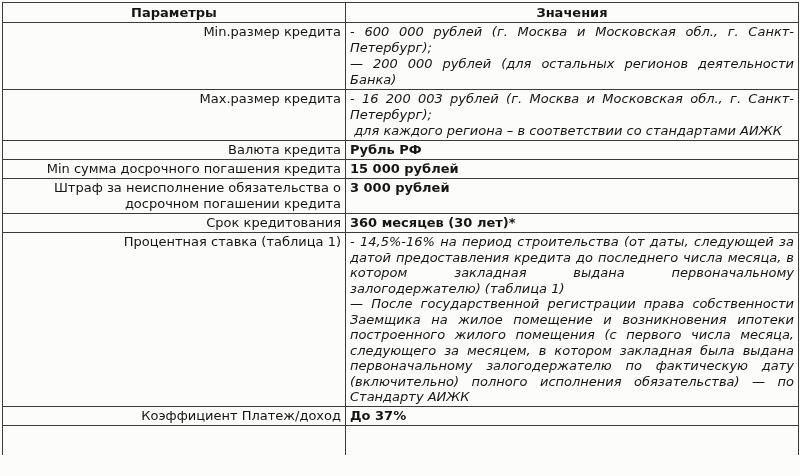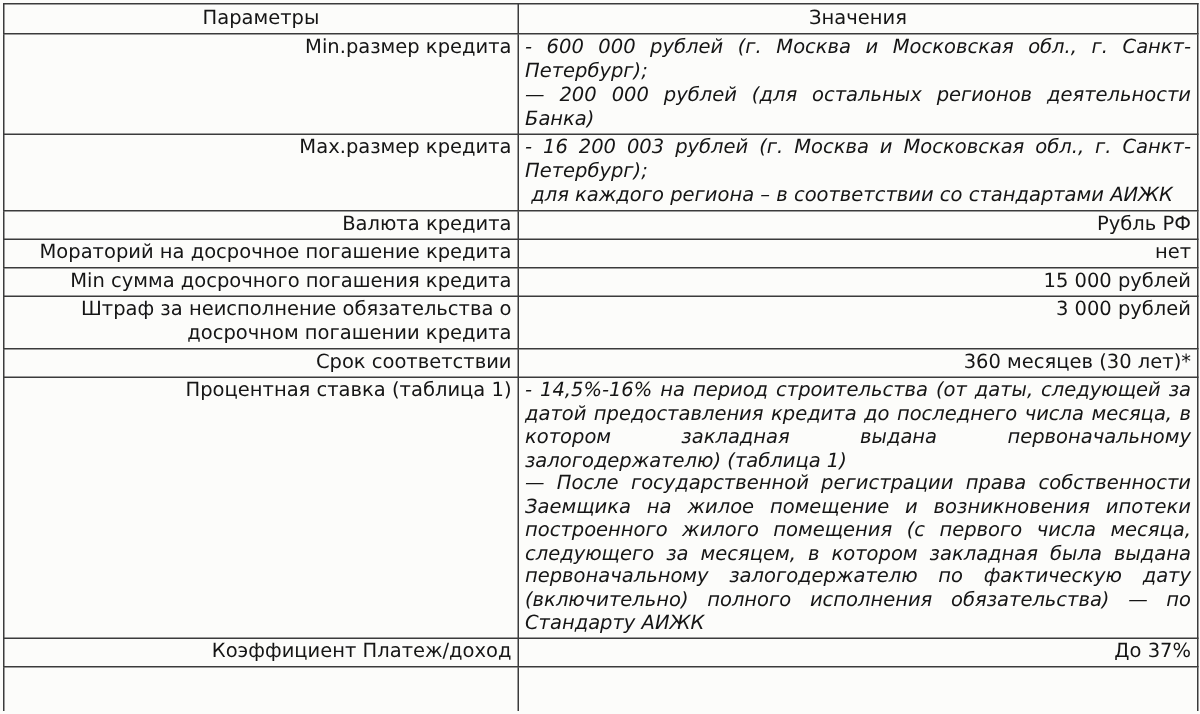--- a/index.html
+++ b/index.html
@@ -31,30 +31,30 @@
   col.col-param { width: 343px; }
   col.col-value { width: 453px; }
   th, td {
     border: 1px solid var(--border-color);
     vertical-align: top;
     padding: 1px 4px;
     font-size: 13px;
     line-height: 16px;
   }
   th {
-    font-weight: normal;
+    font-weight: bold;
     padding: 2px 4px 1px 4px;
   }
   td.param { text-align: right; }
   td.value .para-justify {
     text-align: justify;
     text-justify: inter-word;
     font-style: italic;
   }
-  td.value .para-center { text-align: right; }
+  td.value .para-center { text-align: left; font-weight: bold; }
   
   tr.row-8 td.value .para-justify { line-height: 15.5px; }
   tr.stub-row td {
     height: 30px;
     border-bottom: none;
   }
 </style>
 </head>
 <body>
 
@@ -85,40 +85,34 @@
             <div class="para-justify">- 16 200 003 рублей (г. Москва и Московская обл., г. Санкт-Петербург);</div>
             <div class="para-justify">&nbsp;для каждого региона – в соответствии со стандартами АИЖК</div>
           </td>
         </tr>
         <tr class="row-2">
           <td class="param">Валюта кредита</td>
           <td class="value">
             <div class="para-center">Рубль РФ</div>
           </td>
         </tr>
-        <tr class="row-3">
-          <td class="param">Мораторий на досрочное погашение кредита</td>
-          <td class="value">
-            <div class="para-center">нет</div>
-          </td>
-        </tr>
         <tr class="row-4">
           <td class="param">Min сумма досрочного погашения кредита</td>
           <td class="value">
             <div class="para-center">15 000 рублей</div>
           </td>
         </tr>
         <tr class="row-6">
           <td class="param">Штраф за неисполнение обязательства о досрочном погашении кредита</td>
           <td class="value">
             <div class="para-center">3 000 рублей</div>
           </td>
         </tr>
         <tr class="row-7">
-          <td class="param">Срок соответствии</td>
+          <td class="param">Срок кредитования</td>
           <td class="value">
             <div class="para-center">360 месяцев (30 лет)*</div>
           </td>
         </tr>
         <tr class="row-8">
           <td class="param">Процентная ставка (таблица 1)</td>
           <td class="value">
             <div class="para-justify">- 14,5%-16% на период строительства (от даты, следующей за датой предоставления кредита до последнего числа месяца, в котором закладная выдана первоначальному залогодержателю) (таблица 1)</div>
             <div class="para-justify">— После государственной регистрации права собственности Заемщика на жилое помещение и возникновения ипотеки построенного жилого помещения (с первого числа месяца, следующего за месяцем, в котором закладная была выдана первоначальному залогодержателю по фактическую дату (включительно) полного исполнения обязательства) — по Стандарту АИЖК</div>
           </td>

